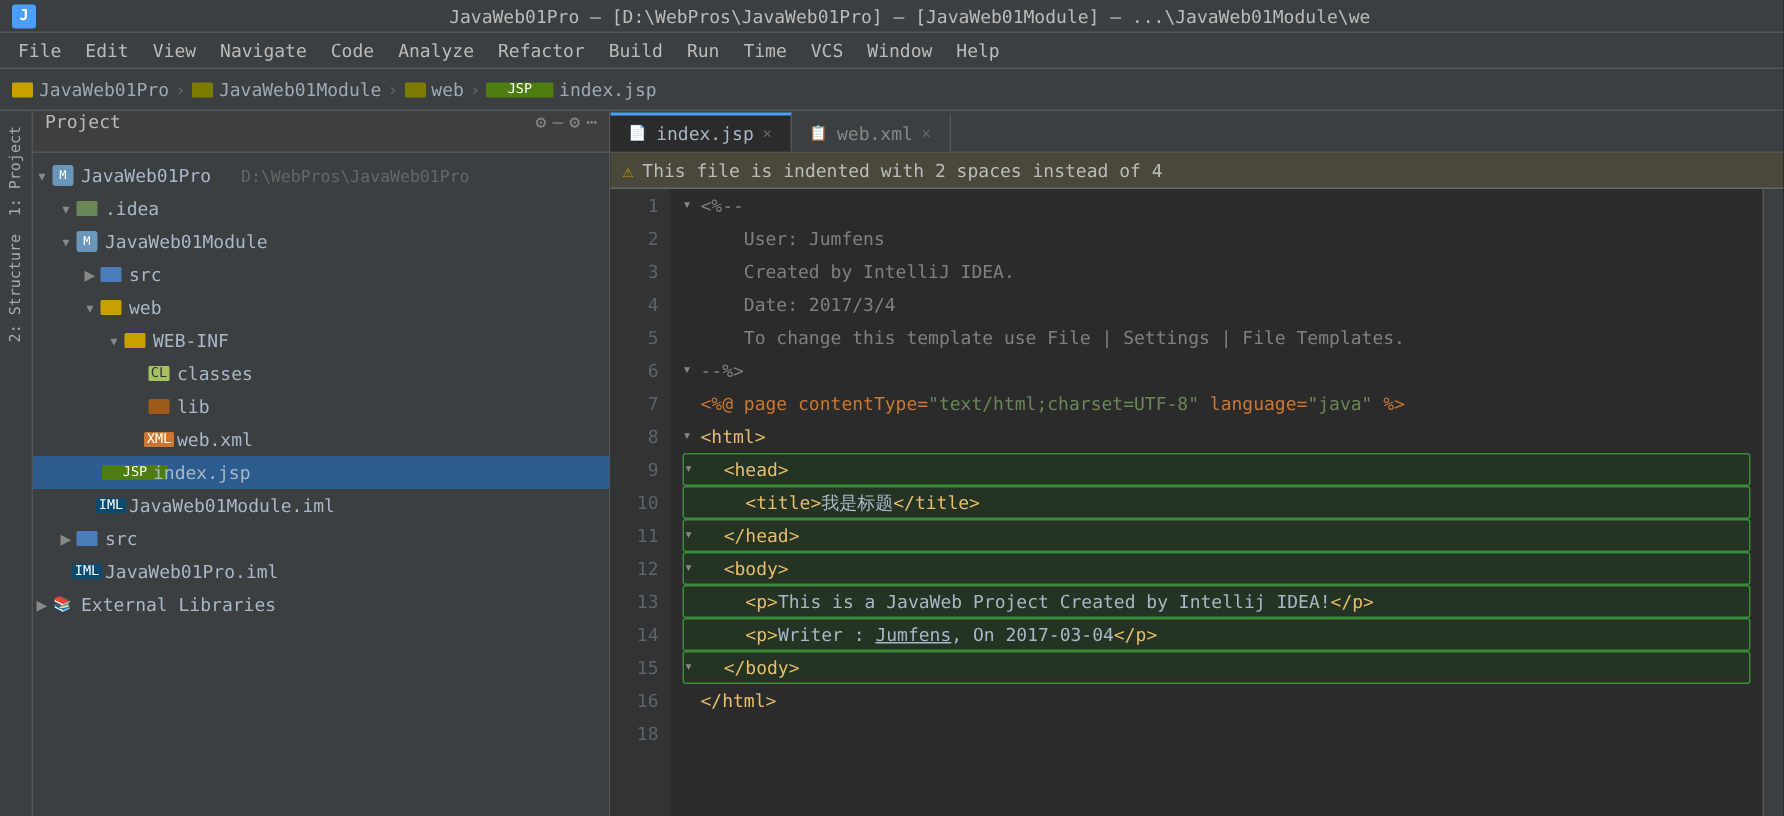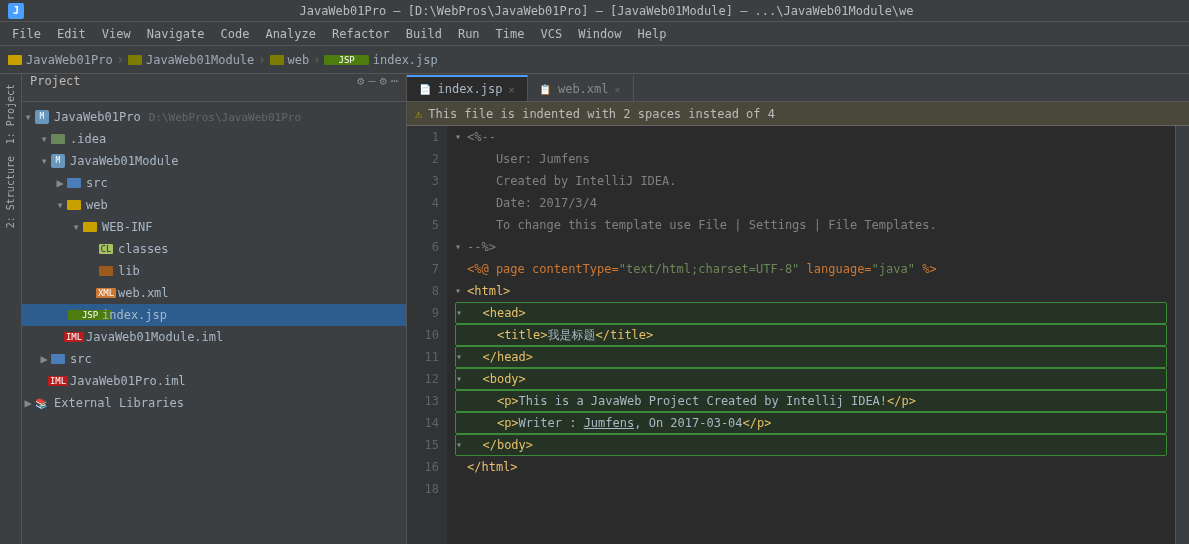--- a/index.html
+++ b/index.html
@@ -37,27 +37,27 @@
     .tree-item { display: flex; align-items: center; height: 22px; padding-left: 0; cursor: pointer; color: #a9b7c6; font-size: 12px; }
     .tree-item.selected { background: #2d5c8e; }
     .tree-indent { display: inline-block; width: 16px; flex-shrink: 0; }
     .tree-arrow { width: 12px; display: inline-flex; align-items: center; justify-content: center; color: #888; flex-shrink: 0; }
     .tree-icon { width: 16px; height: 14px; margin-right: 4px; flex-shrink: 0; display: inline-flex; align-items: center; justify-content: center; }
     .folder-closed { width: 14px; height: 10px; background: #7c7c00; border-radius: 1px; }
     .folder-open { width: 14px; height: 10px; background: #c8a000; border-radius: 1px; }
     .folder-blue { width: 14px; height: 10px; background: #4a7ebb; border-radius: 1px; }
     .file-jsp { font-size: 9px; background: #4d7c0f; color: white; padding: 0 14px; border-radius: 1px; }
     .file-xml { font-size: 9px; background: #cc7832; color: white; padding: 0 2px; border-radius: 1px; }
-    .file-iml { font-size: 9px; background: #b91c1c; color: white; padding: 0 2px; border-radius: 1px; }
+    .file-iml { font-size: 9px; background: #0c4a6e; color: white; padding: 0 2px; border-radius: 1px; }
     .dot-folder { width: 14px; height: 10px; background: #6a8759; border-radius: 1px; }
     .file-classes { font-size: 9px; background: #a5c261; color: #333; padding: 0 2px; border-radius: 1px; }
     .lib-folder { width: 14px; height: 10px; background: #9c5a1d; border-radius: 1px; }
     .ext-lib { color: #888; font-size: 10px; }
     .tree-label { white-space: nowrap; overflow: hidden; text-overflow: ellipsis; }
-    .tree-path { color: #666; font-size: 11px; margin-left: 8px; }
+    .tree-path { color: #666; font-size: 11px; margin-left: 20px; }
 
     
     #editor-panel { flex: 1; display: flex; flex-direction: column; background: #2b2b2b; }
     #tab-bar { background: #3c3f41; height: 28px; display: flex; align-items: flex-end; border-bottom: 1px solid #555; }
     .tab { height: 26px; padding: 0 12px; display: flex; align-items: center; gap: 6px; cursor: pointer; font-size: 12px; color: #888; background: #3c3f41; border-right: 1px solid #555; border-top: 2px solid transparent; }
     .tab.active { background: #2b2b2b; color: #a9b7c6; border-top: 2px solid #4a9eff; }
     .tab-close { color: #666; font-size: 10px; cursor: pointer; }
     .tab-file-icon { font-size: 10px; }
 
     

